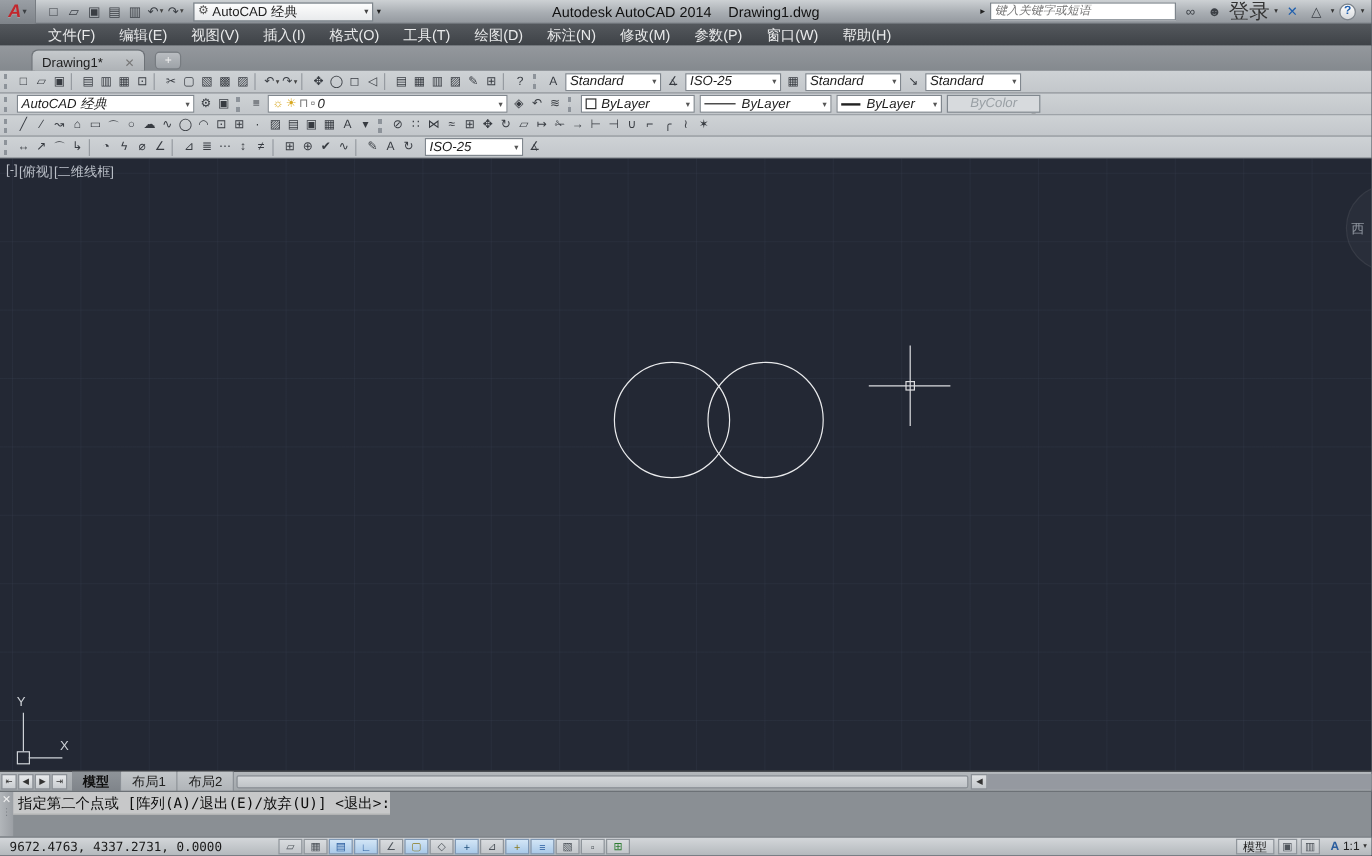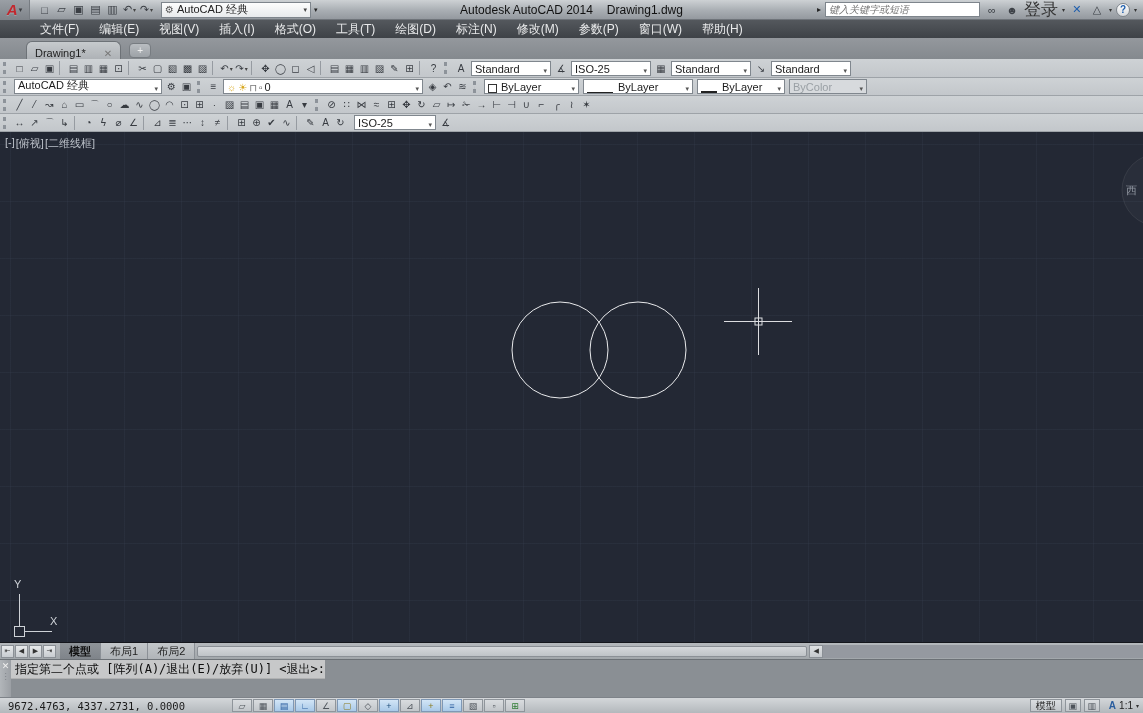--- a/index.html
+++ b/index.html
@@ -45,23 +45,23 @@
   .tbrow { display:flex; align-items:center; background:linear-gradient(#ced2d5,#c3c7cb); border-bottom:1px solid #9ea3a8; overflow:hidden; white-space:nowrap; }
   .tbrow1 { height:19px; flex:0 0 19px; }
   .tbrow2 { height:18px; flex:0 0 18px; }
   .tbrow3 { height:18px; flex:0 0 18px; }
   .tbrow4 { height:18px; flex:0 0 18px; }
   .grip { width:5px; height:12px; border-left:3px dotted #8d939a; margin:0 4px 0 3px; flex:0 0 auto; }
   .tbgroup { display:flex; align-items:center; }
   .tbi { width:15px; height:16px; display:inline-flex; align-items:center; justify-content:center; font-size:10px; color:#373b41; cursor:pointer; flex:0 0 auto; }
   .tbi.sep { width:5px; height:14px; border-left:1px solid #969ba1; margin:0 2px; cursor:default; }
   .tbi.dd::after { content:"▾"; font-size:6px; margin-left:1px; color:#444; }
-  .combo { display:flex; align-items:flex-end; background:#fff; border:1px solid #80878e; height:15px; font-size:11px; color:#1c1c1c; padding:0 3px; margin:0 2px; cursor:pointer; flex:0 0 auto; }
+  .combo { display:flex; align-items:center; background:#fff; border:1px solid #80878e; height:15px; font-size:11px; color:#1c1c1c; padding:0 3px; margin:0 2px; cursor:pointer; flex:0 0 auto;font-style:italic; }
   .combo .ar { margin-left:auto; font-size:7px; color:#555; padding-left:3px; }
-  .combo.disabled { background:#d7dadd; color:#9aa0a5; }
+  .combo.disabled { background:#d7dadd; color:#9aa0a5;flex-direction:column; }
   .stylesicon { width:16px; height:16px; display:inline-flex; align-items:center; justify-content:center; font-size:10px; color:#373b41; cursor:pointer; }
   .swatch { width:9px; height:9px; background:#fff; border:1px solid #333; margin-right:4px; }
   .ltsample { width:26px; border-top:1px solid #222; margin-right:5px; }
   .lwsample { width:16px; border-top:2px solid #222; margin-right:5px; }
   .lci { font-size:10px; margin-right:2px; }
 
   
   .draw-area { position:relative; flex:1 1 auto; background:#232834;
     background-image:
       linear-gradient(rgba(130,150,185,0.06) 1px, transparent 1px),

